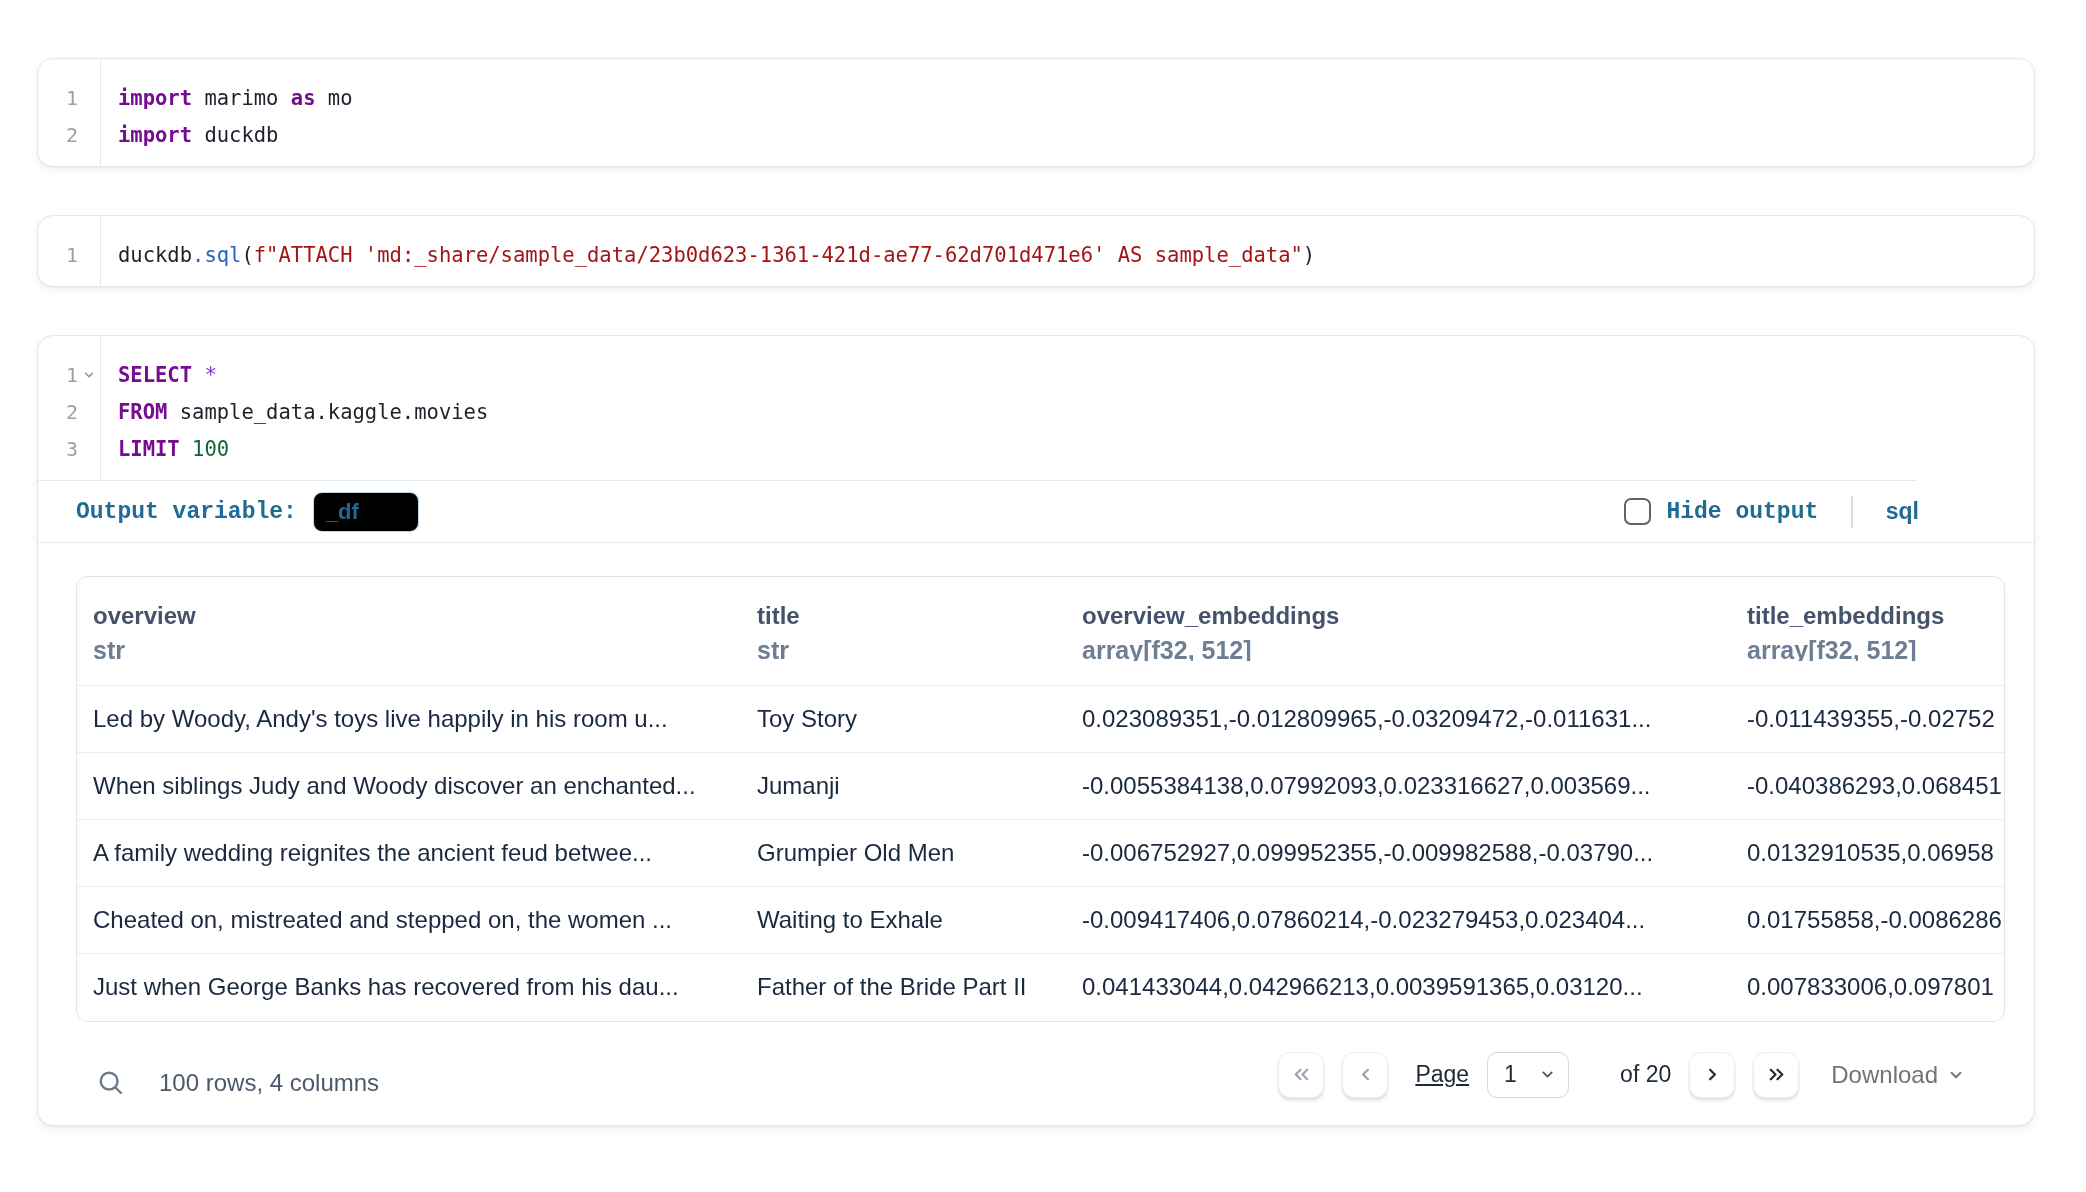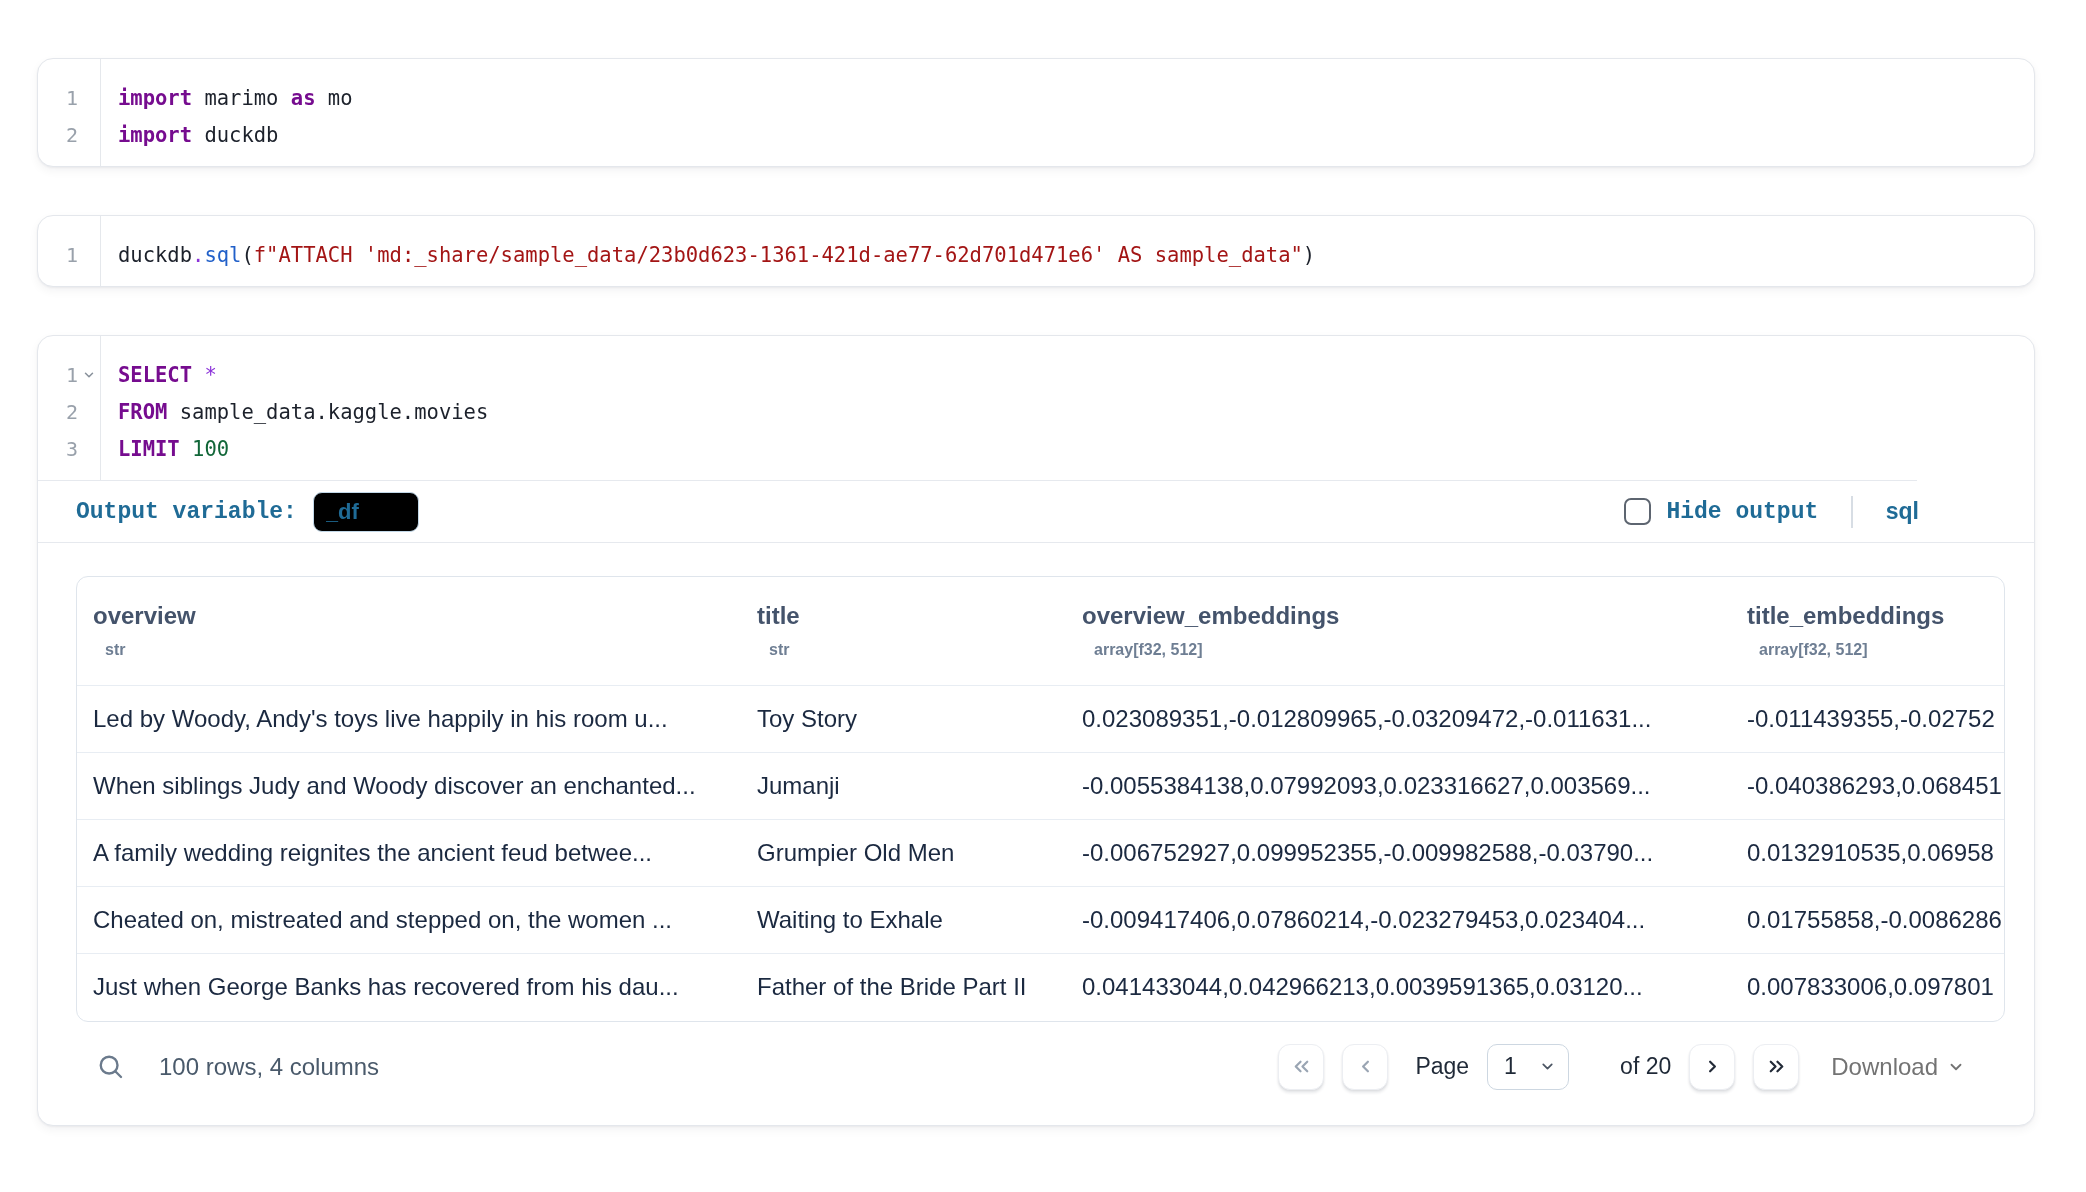--- a/index.html
+++ b/index.html
@@ -63,47 +63,47 @@
   .vdivider { width:1.5px; height:32px; background:#d7dde4; margin:0 33px; }
   .lang-toggle { font-size:23px; font-weight:bold; color:#1f6b96; cursor:pointer; }
 
   
   .output { padding:33px 29px 27px 38px; }
   .table-card { border:1.5px solid #dfe5ec; border-radius:12px; overflow:hidden; background:#fff; }
   table { width:100%; table-layout:fixed; border-collapse:collapse; }
   th { text-align:left; vertical-align:top; padding:26px 16px 24px; }
   .col-name { font-size:24px; font-weight:bold; color:#44536b; line-height:26px;
               white-space:nowrap; overflow:hidden; }
-  .col-type { font-size:16px; color:#6e7e93; margin-top:10px; line-height:22px;
-              white-space:nowrap; overflow:hidden;margin-left:12px; }
+  .col-type { font-size:25px; color:#6e7e93; margin-top:10px; line-height:22px;
+              white-space:nowrap; overflow:hidden; }
   td {
     height:67px; padding:0 16px; font-size:24px; color:#1b2940;
     white-space:nowrap; overflow:hidden; border-top:1px solid #e8edf3;
   }
 
   
   .table-footer {
-    margin-top:14px; height:62px; display:flex; align-items:center;
+    margin-top:14px; height:62px; display:flex; align-items:flex-end;
     justify-content:space-between; padding:0 40px 0 20px;gap:40px;
   }
   .footer-left { display:flex; align-items:center; gap:33px; }
   .search-btn { background:none; border:none; cursor:pointer; color:#6b7a8c;
                 display:flex; align-items:center; }
   .summary { font-size:24px; color:#4a5a6b; }
   .footer-right { display:flex; align-items:center; gap:18px; }
   .pg-btn {
     width:46px; height:46px; border-radius:12px; background:#fff;
     border:1px solid #eceef2; cursor:pointer;
     box-shadow:0 3px 3px rgba(16,24,40,.09), 0 1px 2px rgba(16,24,40,.06);
     display:flex; align-items:center; justify-content:center;
   }
   .pg-btn.is-disabled { color:#9aa5b3; }
   .pg-btn.is-enabled  { color:#232b38; }
   .page-label, .of-label { font-size:23px; color:#1f2937;margin-left:33px; }
-  .page-label { margin-left:9px; }
+  .page-label { margin-left:9px;text-decoration:underline; }
   .page-select {
     width:82px; height:46px; background:#fff; border:1px solid #cdd7e1;
     border-radius:10px; display:flex; align-items:center; justify-content:space-between;
     padding:0 12px 0 16px; font-size:23px; color:#1f2937; cursor:pointer;
   }
   .page-select .chev { color:#4b5563; display:flex; }
   .download-btn {
     margin-left:14px; display:flex; align-items:center; gap:9px;
     background:none; border:none; cursor:pointer;
     font-family:"Liberation Sans", sans-serif; font-size:24px; color:#737373;

